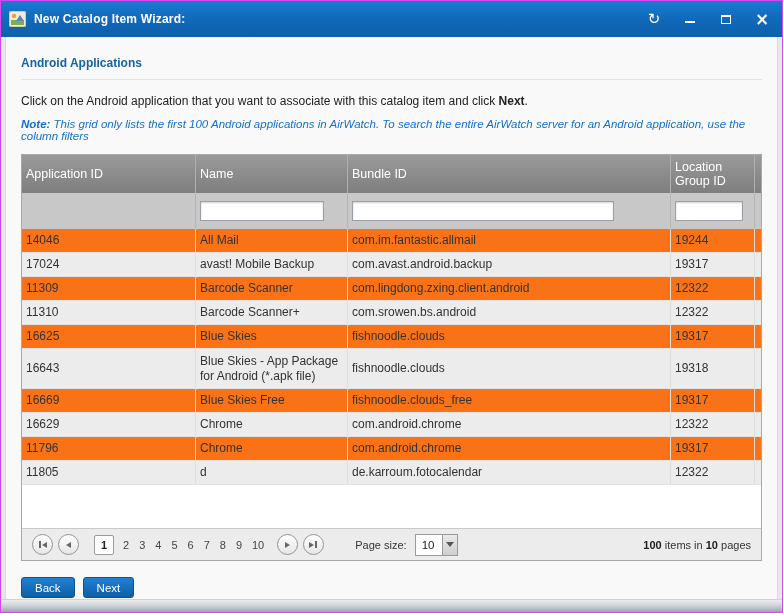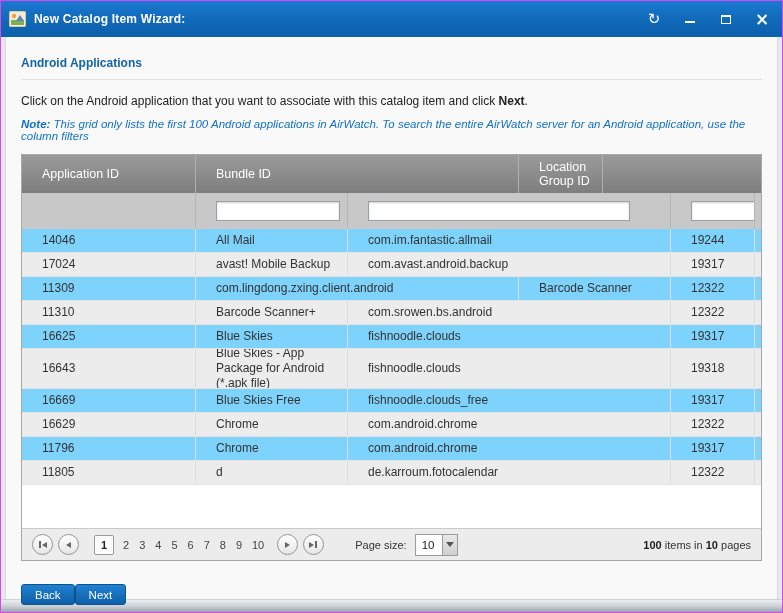--- a/index.html
+++ b/index.html
@@ -47,34 +47,34 @@
   .note { margin-top:10px; font-size:11.5px; color:#1271c8; font-style:italic; }
   .note b { font-weight:bold; }
   
   .grid {
     margin-top:12px; height:407px;
     border:1px solid #a8a8a8;
     display:flex; flex-direction:column;
     background:#fff;
   }
   .ghead, .gfilter, .trow { display:flex; flex:0 0 auto; }
-  .cell { display:flex; align-items:center; padding-left:20px; overflow:hidden; }
+  .cell { display:flex; align-items:center; padding-left:4px; overflow:hidden; }
   .c1 { width:173px; } .c2 { width:152px; } .c3 { width:323px; } .c4 { width:84px; } .c5 { flex:1; padding-left:0; }
   .ghead { height:38px; background:linear-gradient(180deg,#9a9a9a,#7e7e7e); }
   .hcell { color:#fff; font-size:12.5px; line-height:14px; cursor:pointer; }
   .ghead .c2,.ghead .c3,.ghead .c4,.ghead .c5 { border-left:1px solid #b0b0b0; }
   .gfilter { height:36px; background:#c8c8c8; }
   .gfilter .c2,.gfilter .c3,.gfilter .c4,.gfilter .c5 { border-left:1px solid #b5b5b5; }
   .flt {
     height:20px; border:1px solid #9aa0a6; background:#fff;
     box-shadow: inset 0 1px 2px rgba(0,0,0,.18);
     font-family:"Liberation Sans", sans-serif; font-size:12px; padding:0 4px;
   }
   .w-name { width:124px; } .w-bundle { width:262px; } .w-loc { width:68px; }
-  .trow { height:24px; background:#7dd3fc; border-bottom:1px solid #e3e3e3; cursor:pointer; }
+  .trow { height:24px; background:#f97316; border-bottom:1px solid #e3e3e3; cursor:pointer; }
   .trow.alt { background:#ececec; }
   .trow.tall { height:40px; }
   .trow .cell { font-size:12px; color:#333; line-height:15px; }
   .trow .c2,.trow .c3,.trow .c4,.trow .c5 { border-left:1px solid #ddd; }
   .trow .c2 { flex-wrap:wrap; align-content:center; }
   .filler { flex:1 1 auto; background:#fff; }
   
   .pager {
     flex:0 0 32px; height:32px;
     background:#ececec; border-top:1px solid #c9c9c9;
@@ -103,21 +103,21 @@
   .psize {
     margin-left:8px; height:22px; display:inline-flex; align-items:stretch;
     border:1px solid #9a9a9a; background:#fff; cursor:pointer;
   }
   .psize-val { width:26px; display:flex; align-items:center; padding-left:6px; font-size:11.5px; color:#222; }
   .psize-arrow { width:15px; background:linear-gradient(180deg,#e9e9e9,#cfcfcf); border-left:1px solid #9a9a9a; display:flex; align-items:center; justify-content:center; }
   .td { width:0; height:0; border-left:4px solid transparent; border-right:4px solid transparent; border-top:5px solid #555; }
   .psummary { margin-left:auto; color:#333; }
   .psummary b { font-weight:bold; color:#222;text-align:center; }
   
-  .btnrow { margin-top:23px; display:flex; }
+  .btnrow { margin-top:16px; display:flex; gap:8px; }
   .btn {
     height:21px; padding:0 13px; font-family:"Liberation Sans", sans-serif;
     font-size:11.5px; color:#fff; cursor:pointer;
     background:linear-gradient(180deg,#2180d2,#0e5fa8);
     border:1px solid #0b538f; border-radius:3px;
   }
   
   .bottom-band {
     flex:0 0 13px; height:13px;
     background:linear-gradient(180deg,#ececec 0%,#d2d6da 45%,#9aa5ae 100%);
@@ -158,20 +158,21 @@
       <div class="divider"></div>
 
       <p class="instruction"><span>Click on the Android application that you want to associate with this catalog item and click </span><b>Next</b><span>.</span></p>
 
       <p class="note"><b>Note:</b><span> This grid only lists the first 100 Android applications in AirWatch. To search the entire AirWatch server for an Android application, use the column filters</span></p>
 
       <div class="grid">
 
         <div class="ghead">
           <div class="cell c1 hcell">Application ID</div>
+          <div class="cell c2 hcell">Name</div>
           <div class="cell c3 hcell">Bundle ID</div>
           <div class="cell c4 hcell">Location Group ID</div>
           <div class="cell c5 hcell"></div>
         </div>
 
         <div class="gfilter">
           <div class="cell c1"></div>
           <div class="cell c2">
               <input class="flt w-name" value="" style="">
             </div>
@@ -193,22 +194,22 @@
         </div>
         <div class="trow alt">
           <div class="cell c1">17024</div>
           <div class="cell c2">avast! Mobile Backup</div>
           <div class="cell c3">com.avast.android.backup</div>
           <div class="cell c4">19317</div>
           <div class="cell c5"></div>
         </div>
         <div class="trow">
           <div class="cell c1">11309</div>
+          <div class="cell c2">Barcode Scanner</div>
           <div class="cell c3">com.lingdong.zxing.client.android</div>
-          <div class="cell c2">Barcode Scanner</div>
           <div class="cell c4">12322</div>
           <div class="cell c5"></div>
         </div>
         <div class="trow alt">
           <div class="cell c1">11310</div>
           <div class="cell c2">Barcode Scanner+</div>
           <div class="cell c3">com.srowen.bs.android</div>
           <div class="cell c4">12322</div>
           <div class="cell c5"></div>
         </div>

